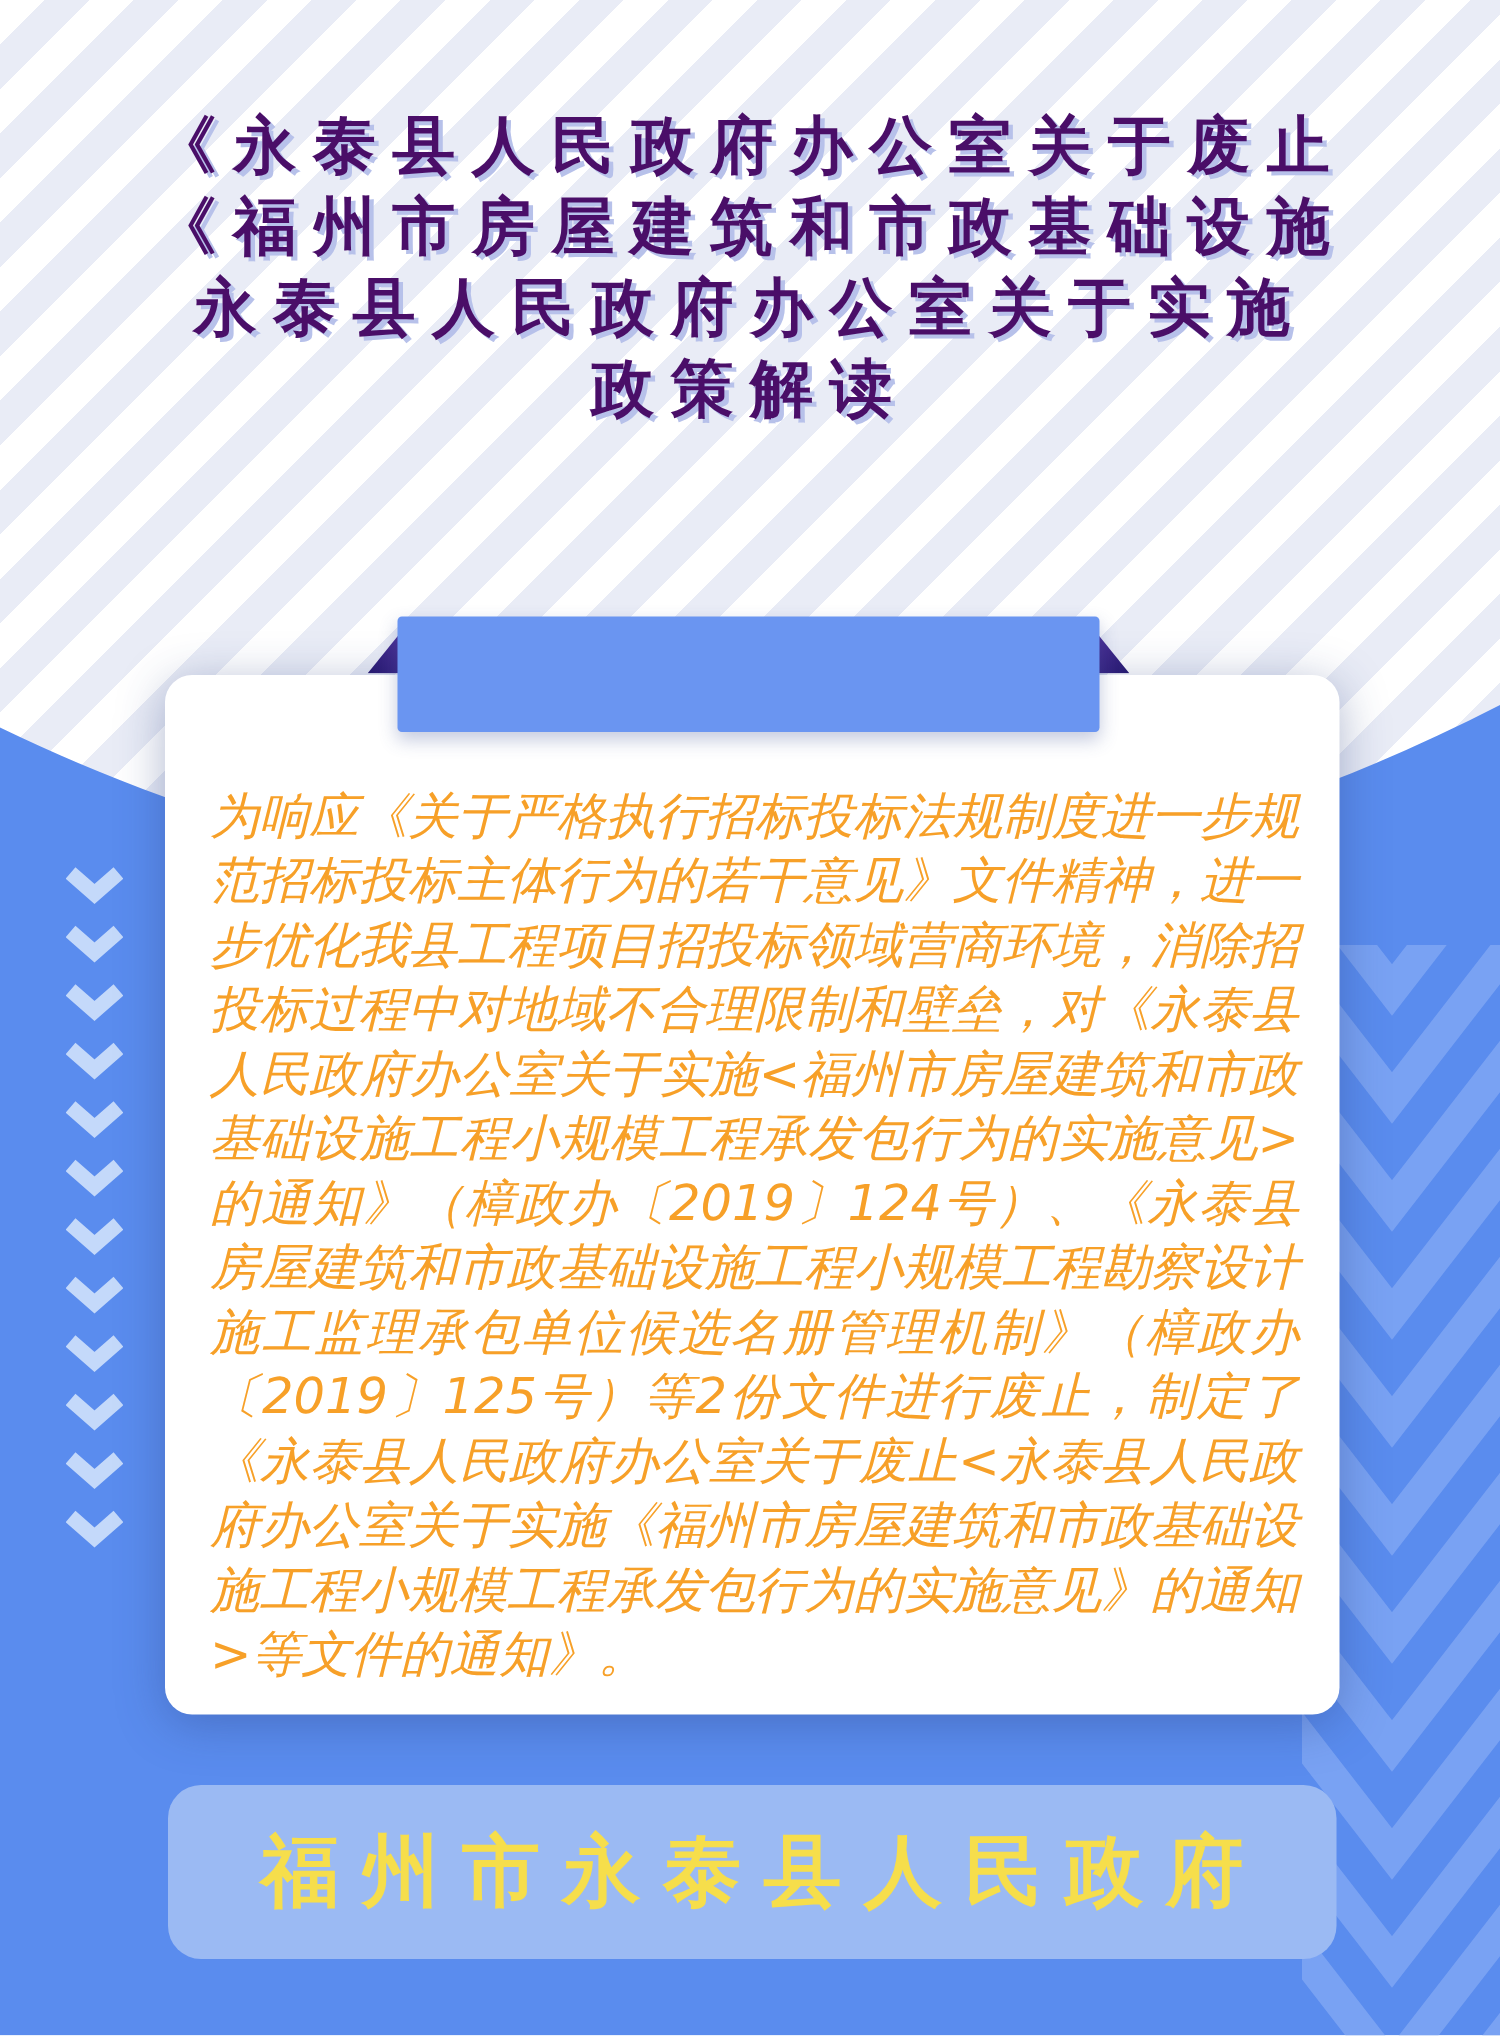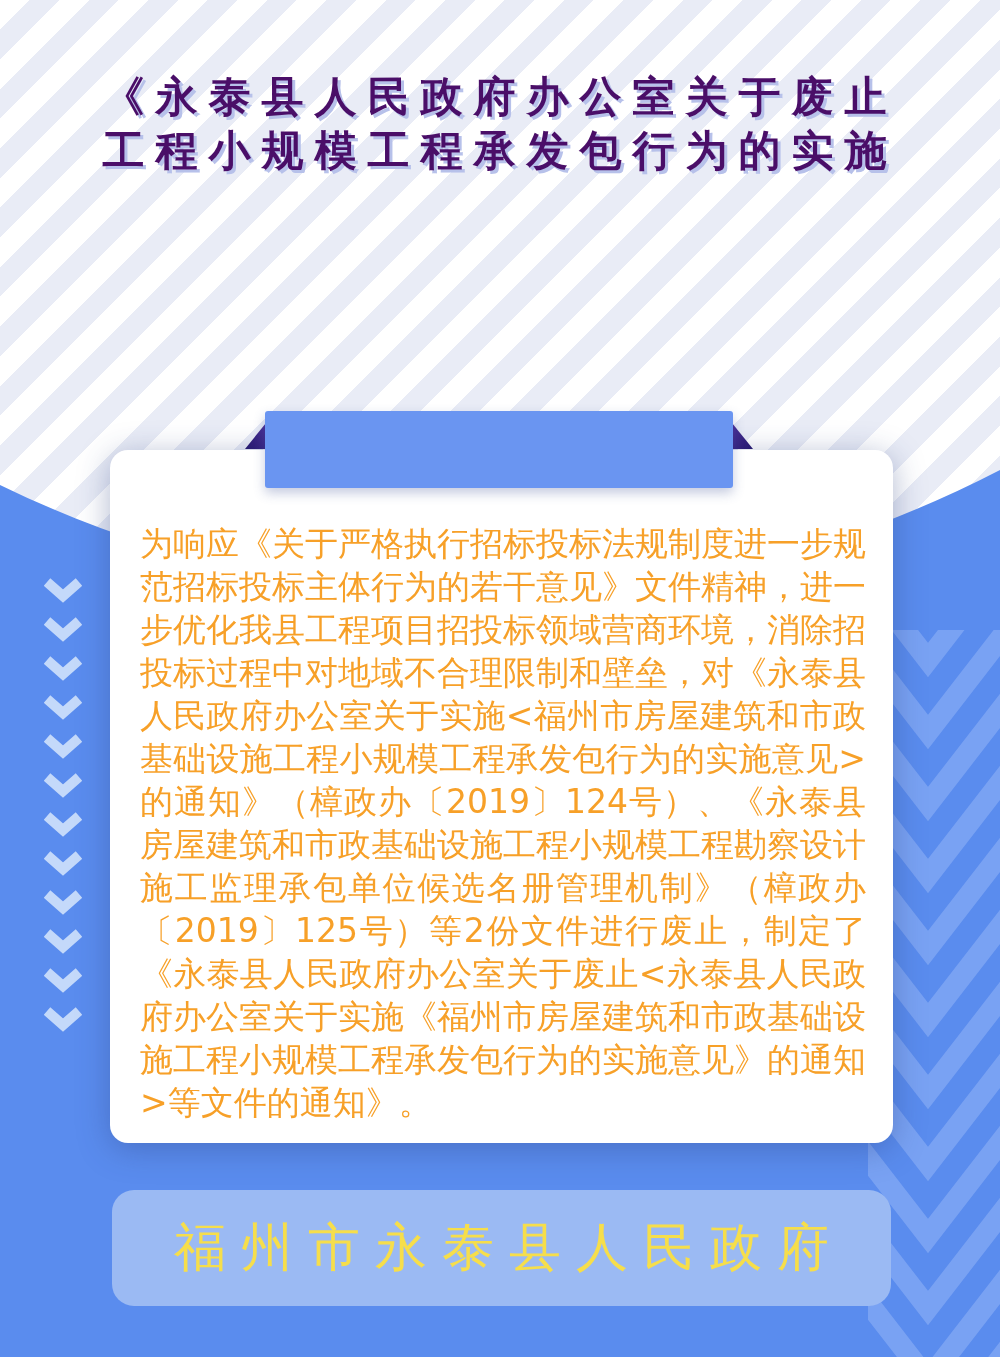--- a/index.html
+++ b/index.html
@@ -65,20 +65,21 @@
   }
   
   .card{
     position:absolute;left:110px;top:450px;width:783px;height:693px;
     background:var(--card-white);
     border-radius:18px;
     box-shadow:0 6px 32px rgba(45,65,130,.38);
     z-index:3;
     box-sizing:border-box;
     padding:72px 27px 0 30px;
+    font-style:italic;
   }
   .card-text{
     color:var(--body-orange);
     font-size:33px;
     line-height:43px;
     text-align:justify;
     font-weight:500;
     letter-spacing:0;
   }
   
@@ -97,21 +98,21 @@
   .publisher{
     position:absolute;left:112px;top:1190px;width:779px;height:116px;
     background:var(--button-blue);
     border-radius:22px;
     display:flex;align-items:center;justify-content:center;
     z-index:3;
   }
   .publisher-text{
     color:var(--button-yellow);
     font-size:52px;
-    font-weight:400;
+    font-weight:700;
     letter-spacing:15px;
     padding-left:15px; 
     white-space:nowrap;
   }
 </style>
 </head>
 <body>
 
 <div class="stripes"></div>
 
@@ -145,21 +146,23 @@
     <polyline points="3,240 19,254 35,240"></polyline>
     <polyline points="3,279 19,293 35,279"></polyline>
     <polyline points="3,318 19,332 35,318"></polyline>
     <polyline points="3,357 19,371 35,357"></polyline>
     <polyline points="3,396 19,410 35,396"></polyline>
     <polyline points="3,435 19,449 35,435"></polyline>
   </svg>
 
 <div class="title-block">
   <div>《永泰县人民政府办公室关于废止</div>
-  <div>工程小规模工程承发包行为的实施</div>
+  <div>《福州市房屋建筑和市政基础设施</div>
+  <div>永泰县人民政府办公室关于实施</div>
+  <div>政策解读</div>
 </div>
 
 <div class="card">
   <div class="card-text">为响应《关于严格执行招标投标法规制度进一步规范招标投标主体行为的若干意见》文件精神，进一步优化我县工程项目招投标领域营商环境，消除招投标过程中对地域不合理限制和壁垒，对《永泰县人民政府办公室关于实施&lt;福州市房屋建筑和市政基础设施工程小规模工程承发包行为的实施意见&gt;的通知》（樟政办〔2019〕124号）、《永泰县房屋建筑和市政基础设施工程小规模工程勘察设计施工监理承包单位候选名册管理机制》（樟政办〔2019〕125号）等2份文件进行废止，制定了《永泰县人民政府办公室关于废止&lt;永泰县人民政府办公室关于实施《福州市房屋建筑和市政基础设施工程小规模工程承发包行为的实施意见》的通知&gt;等文件的通知》。</div>
 </div>
 
 <div class="fold fold-left"></div>
 <div class="fold fold-right"></div>
 <div class="ribbon"></div>
 

